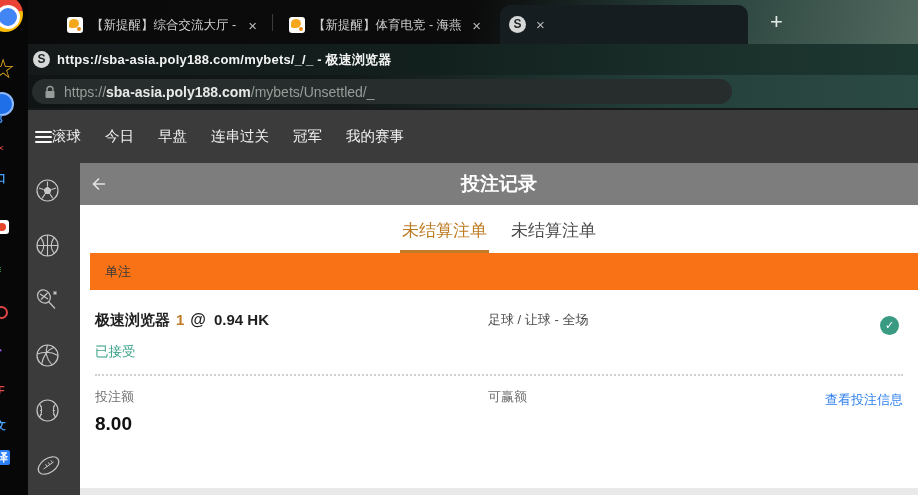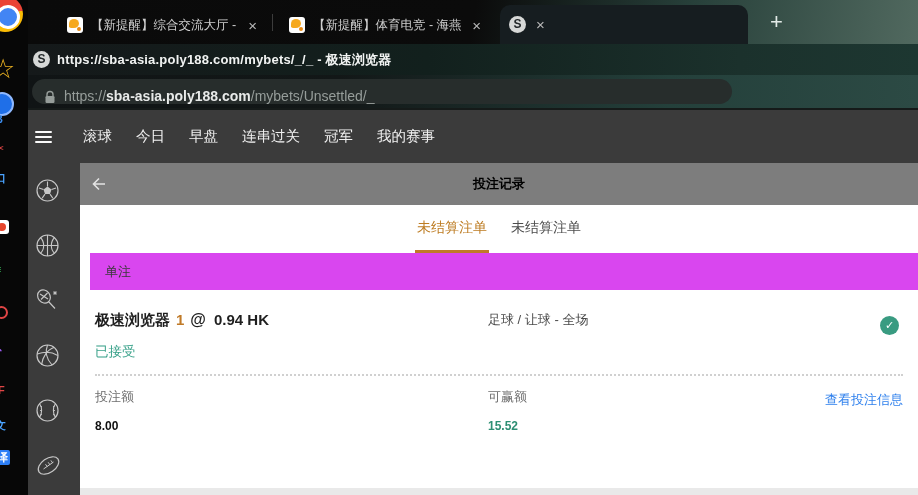--- a/index.html
+++ b/index.html
@@ -34,58 +34,58 @@
     font-size:12px; line-height:17px; text-align:center; flex:none; }
   .newtab { position:absolute; left:742px; top:9px; color:#e2eae7; font-size:22px; font-weight:300; line-height:26px; }
 
   .titlebar { position:relative; height:31px; display:flex; align-items:center; gap:7px; padding-left:5px;
     background:linear-gradient(90deg,#15191a 0%,#12201d 45%,#1b312c 80%,#1d3731 100%); }
   .titlebar .wt { color:#f1f3f2; font-size:13px; font-weight:bold; letter-spacing:.2px; }
 
   .addressbar { position:relative; height:33px;
     background:linear-gradient(90deg,#101415 0%,#121717 35%,#24403b 72%,#2c4a44 100%); }
   .addr-pill { position:absolute; left:4px; top:4px; width:700px; height:25px; border-radius:13px; background:#272d2c;
-    display:flex; align-items:flex-end; gap:8px; padding:0 12px; font-size:14px; }
+    display:flex; align-items:center; gap:8px; padding:0 12px; font-size:14px; }
   .u-dim { color:#969d9a; } .u-host { color:#e8eae9; font-weight:bold; }
 
   
   .app { position:absolute; left:28px; top:108px; right:0; bottom:0; background:#3b3b3b; border-top:2px solid #151a19; z-index:2; }
   .appnav { height:53px; display:flex; align-items:center; padding-left:7px; }
   .burger { width:17px; display:flex; flex-direction:column; gap:3px; }
   .burger i { height:2px; background:#fafafa; border-radius:1px; }
-  .navitems { display:flex; gap:24px; margin-left:31px; color:#f1f1f1; font-size:14.5px; }
+  .navitems { display:flex; gap:24px; color:#f1f1f1; font-size:14.5px; }
   .appbody { position:absolute; top:53px; left:0; right:0; bottom:0; display:flex; }
   .side { width:52px; background:#3b3b3b; display:flex; flex-direction:column; align-items:flex-start;
     padding:14px 0 0 6px; gap:28px; flex:none; }
   .side svg { display:block; }
 
   .main { flex:1; background:#fff; position:relative; overflow:hidden; }
   .pghead { height:42px; background:#7d7d7d; position:relative; display:flex; align-items:center; justify-content:center; }
-  .pghead .pgtitle { color:#000000; font-size:13px; font-weight:bold; }
+  .pghead .pgtitle { color:#ffffff; font-size:19px; font-weight:bold; }
   .backarrow { position:absolute; left:10px; top:12px; }
   .bet-tabs { height:48px; display:flex; justify-content:center; gap:20px; }
-  .bt { font-size:14px; color:#4c4c4c; padding:14px 2px 0; border-bottom:3px solid transparent; }
+  .bt { font-size:17px; color:#4c4c4c; padding:14px 2px 0; border-bottom:3px solid transparent; }
   .bt.on { color:#bd7b21; border-bottom-color:#c07a28; }
-  .band { margin-left:10px; height:37px; background:#d946ef; line-height:37px; padding-left:15px;
+  .band { margin-left:10px; height:37px; background:#f97316; line-height:37px; padding-left:15px;
     font-size:13px; color:#3a3a3a; }
   .card { padding:0 15px; position:relative; }
   .r1 { margin-top:21px; display:flex; }
   .sel-line { flex:1; font-size:15px; font-weight:bold; color:#1f1f1f; }
   .sel-line .hcp { color:#c07a28; margin:0 6px; }
   .sel-line .atsym { margin-right:8px; font-size:16px; }
   .mkt { width:375px; font-size:13px; line-height:17.5px; }
   .mkt .m1 { color:#4a4a4a; } .mkt .m2 { color:#707070; }
   .chk-wrap { width:40px; display:flex; justify-content:flex-end; }
   .chk { width:19px; height:19px; margin:5px 4px 0 0; border-radius:50%; background:#399b81; color:#fff;
     font-size:11px; line-height:19px; text-align:center; font-weight:bold; }
   .status { margin-top:8px; color:#38a189; font-size:13.5px; }
   .dots { margin-top:13px; border-top:2px dotted #d0d0d0; }
   .amounts { margin-top:12px; display:flex; position:relative; }
   .amt { font-size:13px; color:#6f6f6f; }
-  .amt .val { margin-top:13px; font-size:12px; font-weight:bold; color:#101010; }
+  .amt .val { margin-top:7px; font-size:19px; font-weight:bold; color:#101010; }
   .amt.win { width:415px; } .amt.win .val { color:#2e8f74; }
   .amt.stake { flex:1; }
   .viewlink { position:absolute; right:0; top:3px; color:#2f80ed; font-size:13px; }
   .botband { position:absolute; left:0; right:0; bottom:0; height:7px; background:#e9e9e9; }
 </style>
 </head>
 <body>
 
 <div class="screen">
 
@@ -215,21 +215,20 @@
           </div>
           <div class="status">已接受</div>
           <div class="dots"></div>
           <div class="amounts">
             <div class="amt stake">
               <div>投注额</div>
               <div class="val">8.00</div>
             </div>
             <div class="amt win">
               <div>可赢额</div>
-              <div class="val">15.52</div>
             </div>
             <span class="viewlink">查看投注信息</span>
           </div>
         </div>
         <div class="botband"></div>
       </div>
     </div>
   </div>
 </div>
 

